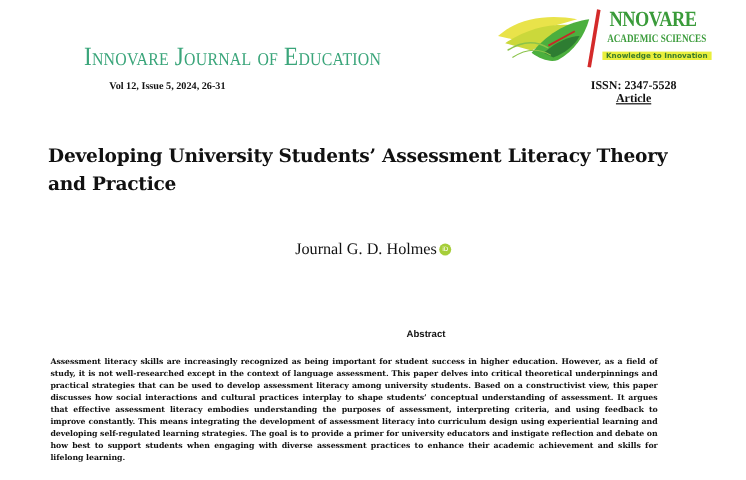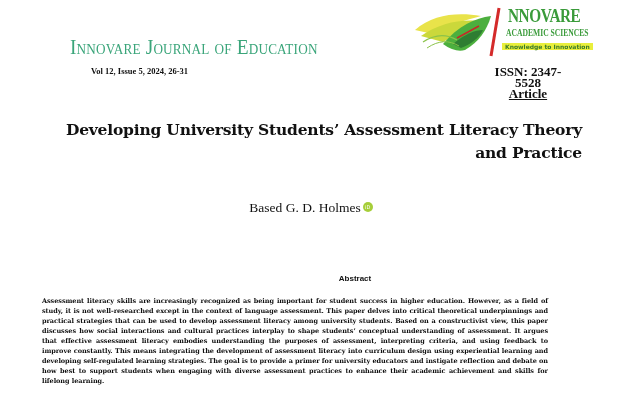--- a/index.html
+++ b/index.html
@@ -29,25 +29,25 @@
     font-family: "Liberation Serif", serif; font-weight: bold; font-size: 9.5px;
     transform: scaleX(0.8); transform-origin: left top; white-space: nowrap;
   }
   .logo-tag {
     position: absolute; left: 89px; top: 39px; background: #e9ef3c; color: #3a7a2a;
     font-family: "DejaVu Sans", sans-serif; font-weight: bold; font-size: 6px;
     padding: 0 3px; white-space: nowrap;
   }
   .issn {
     position: absolute; left: 490px; top: 66px; width: 76px; text-align: center;
-    font-family: "Liberation Serif", serif; font-weight: bold; font-size: 13px; line-height: 11px;
+    font-family: "Liberation Serif", serif; font-weight: bold; font-size: 10px; line-height: 11px;
   }
   .issn .article { text-decoration: underline; display: block; }
   .paper-title {
-    position: absolute; left: 40px; top: 118px; width: 542px; text-align: right;
+    position: absolute; left: 40px; top: 118px; width: 542px; text-align: left;
     font-family: "DejaVu Serif", serif; font-weight: bold; font-size: 15.5px; line-height: 23px;
     letter-spacing: -0.2px;
   }
   .author-block {
     position: absolute; left: 20px; top: 199px; width: 582px; text-align: center;
     font-family: "Liberation Serif", serif; font-size: 13.5px; line-height: 17px;
   }
   .orcid {
     display: inline-block; width: 10px; height: 10px; border-radius: 50%;
     background: #a6ce39; color: #fff; font-size: 5px; line-height: 10px; text-align: center;
@@ -87,18 +87,18 @@
 
 <div class="issn">
   <span>ISSN: 2347-5528</span>
   <span class="article">Article</span>
 </div>
 
 <div class="paper-title">Developing University Students’ Assessment Literacy Theory and Practice</div>
 
 <div class="author-block">
   <div>
-    <span>Based G. D. Holmes</span><span class="orcid">iD</span>
+    <span>Journal G. D. Holmes</span><span class="orcid">iD</span>
   </div>
 </div>
 
 <div class="abstract-heading">Abstract</div>
 <div class="abstract-body">Assessment literacy skills are increasingly recognized as being important for student success in higher education. However, as a field of study, it is not well-researched except in the context of language assessment. This paper delves into critical theoretical underpinnings and practical strategies that can be used to develop assessment literacy among university students. Based on a constructivist view, this paper discusses how social interactions and cultural practices interplay to shape students’ conceptual understanding of assessment. It argues that effective assessment literacy embodies understanding the purposes of assessment, interpreting criteria, and using feedback to improve constantly. This means integrating the development of assessment literacy into curriculum design using experiential learning and developing self-regulated learning strategies. The goal is to provide a primer for university educators and instigate reflection and debate on how best to support students when engaging with diverse assessment practices to enhance their academic achievement and skills for lifelong learning.</div>
 
 </body></html>

